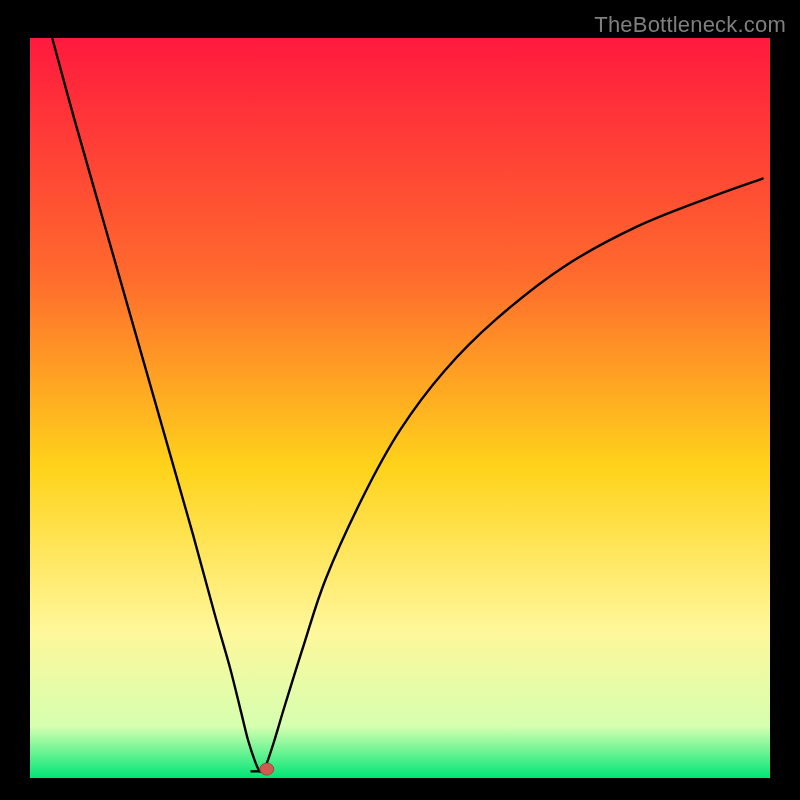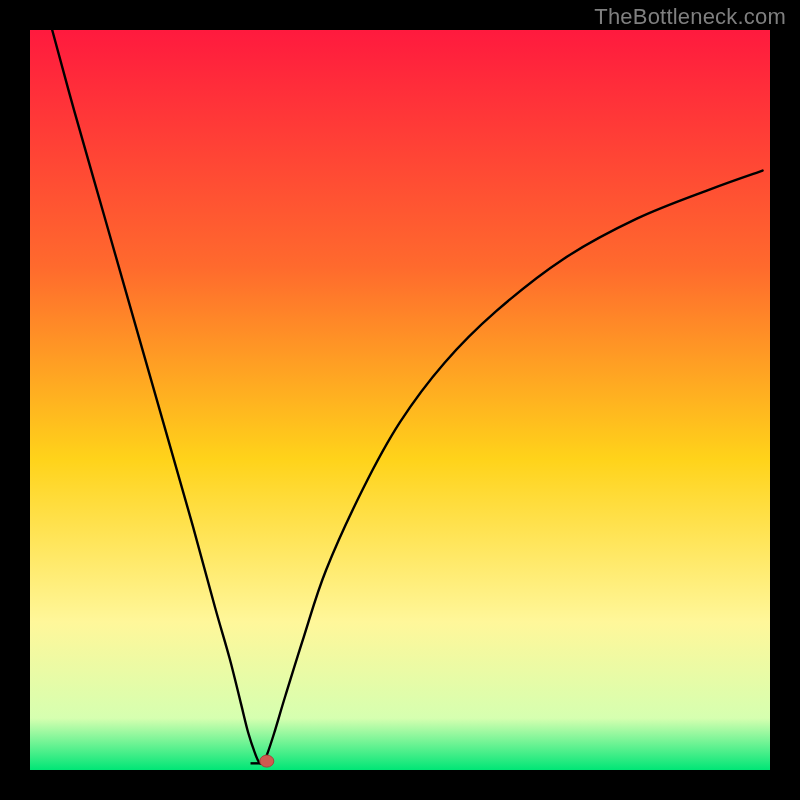--- a/index.html
+++ b/index.html
@@ -8,20 +8,21 @@
     width: 800px;
     height: 800px;
     overflow: hidden;
     background: #000;
     font-family: Arial, Helvetica, sans-serif;
   }
   .wrap {
     position: relative;
     width: 800px;
     height: 604px;
+    margin-top: 8px;
   }
   .watermark {
     position: absolute;
     top: 4px;
     right: 14px;
     color: #7f7f7f;
     font-size: 22px;
     font-weight: 400;
     letter-spacing: 0.2px;
     z-index: 4;

